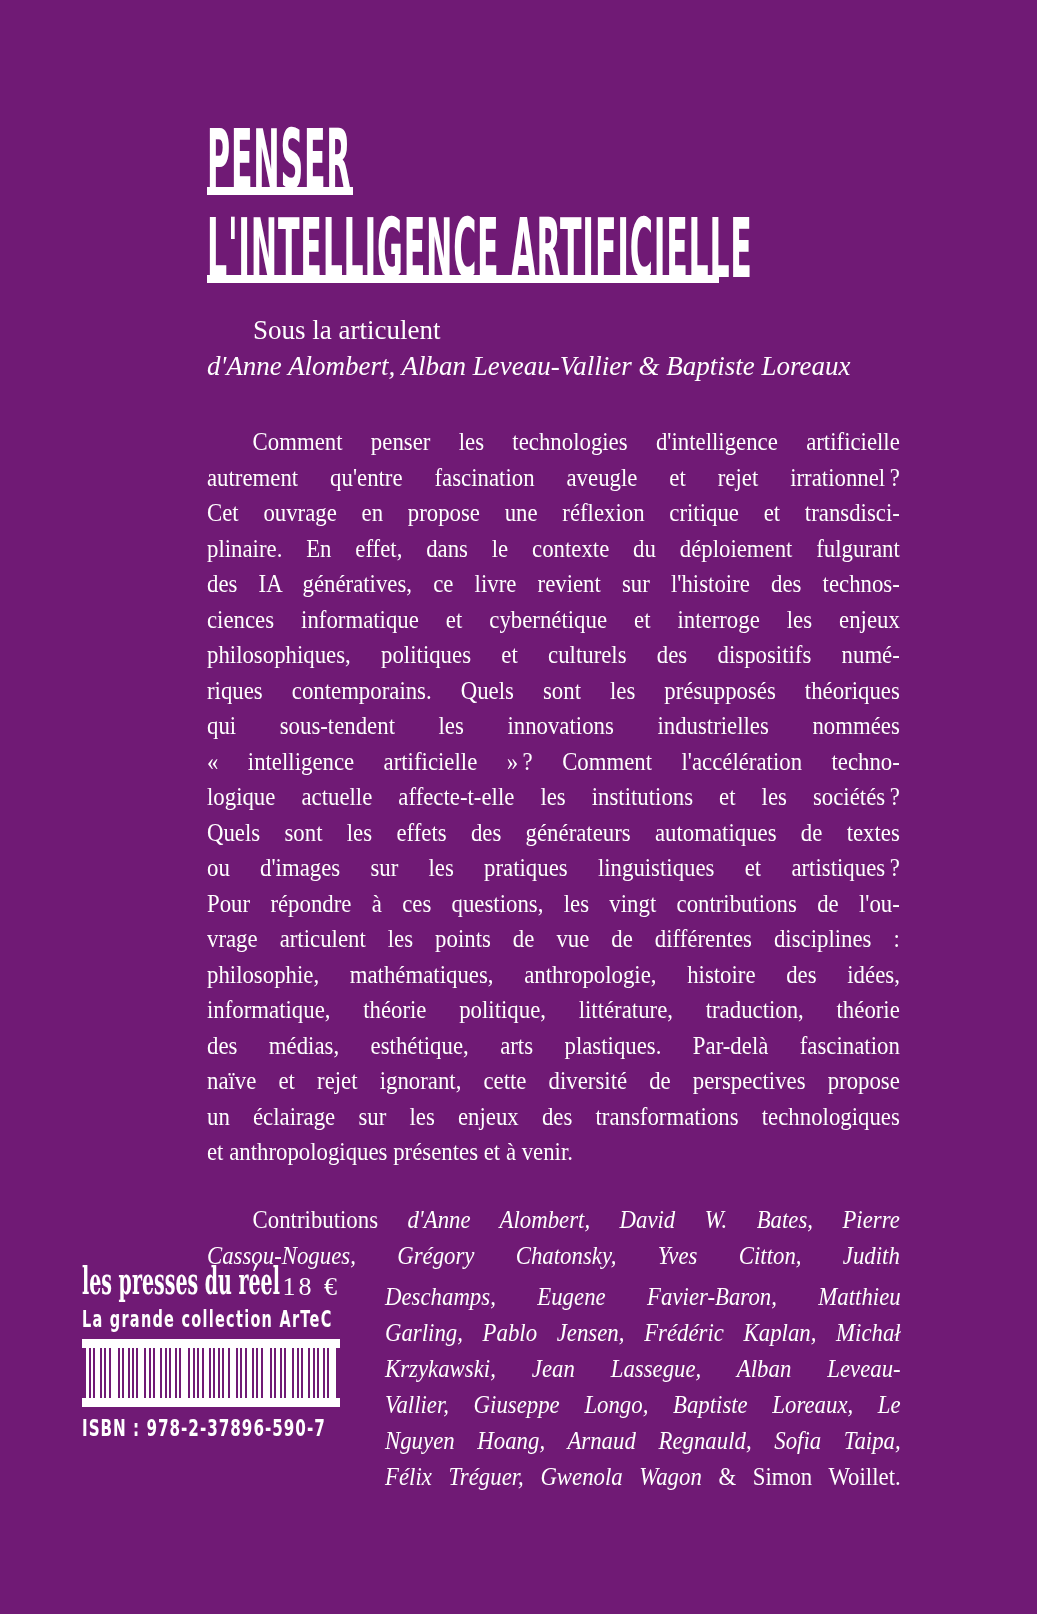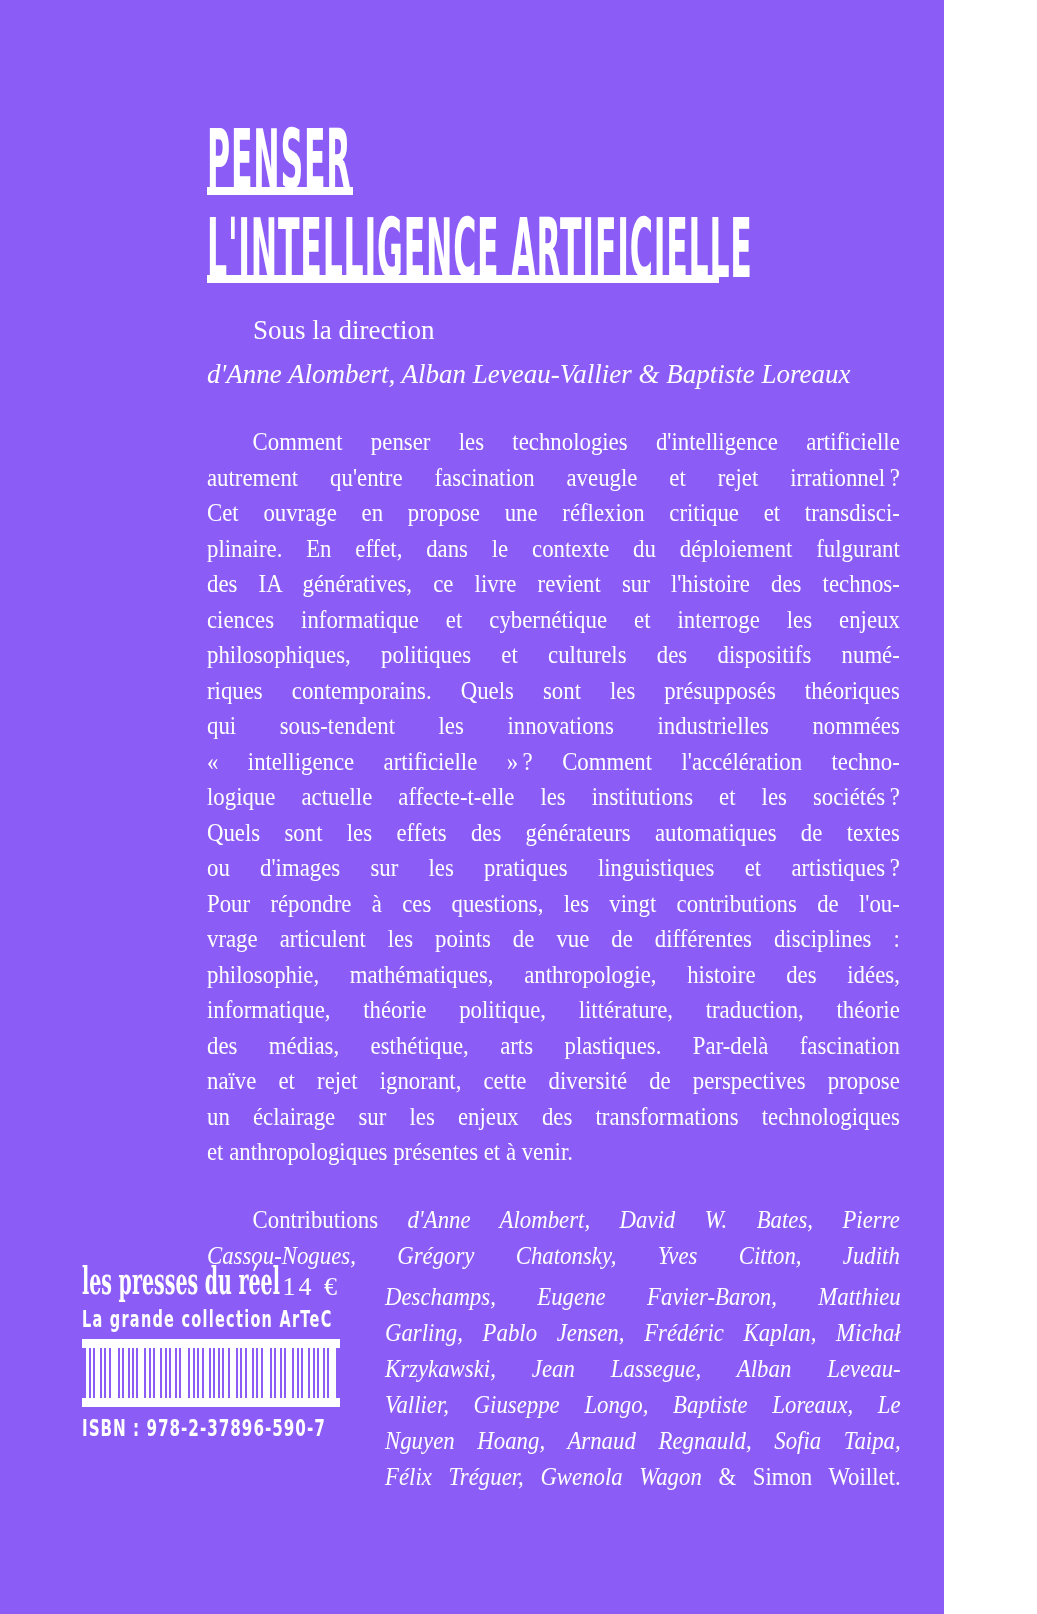--- a/index.html
+++ b/index.html
@@ -1,19 +1,19 @@
 <!DOCTYPE html>
 <html><head>
 <meta charset="utf-8">
 <style>
   html,body { margin:0; padding:0; }
   .cover {
     position:relative;
-    width:944px; height:1614px;
-    background:#8b5cf6;
+    width:1037px; height:1614px;
+    background:#701a75;
     color:#FFFFFF;
     font-family:"Liberation Serif", serif;
     overflow:hidden;
     text-decoration:underline;
   }
 
   
   .title-line {
     position:absolute; left:207px;
     font-family:"DejaVu Sans", sans-serif;
@@ -26,21 +26,21 @@
   }
   .title-l1 { top:119px; }
   .title-l2 { top:208px; }
   .title-rule { position:absolute; left:207px; height:8px; background:#FFFFFF; }
   .rule1 { top:187px; width:146px; }
   .rule2 { top:275px; width:512px; }
 
   
   .direction { position:absolute; left:207px; top:312px; width:740px; font-size:27px; line-height:36px; }
   .direction .dl1 { text-indent:46px; }
-  .direction .dl2 { font-style:italic;margin-top:8px; }
+  .direction .dl2 { font-style:italic; }
 
   
   .description {
     position:absolute; left:207px; top:424px; width:790px;
     transform:scaleX(0.877); transform-origin:left top;
   }
   .description .line {
     font-size:26px; line-height:35.5px;
     text-align:justify; text-align-last:justify;
   }
@@ -89,21 +89,21 @@
 <body>
 
 <div class="cover">
 
   <div class="title-line title-l1">PENSER</div>
   <div class="title-rule rule1"></div>
   <div class="title-line title-l2">L'INTELLIGENCE ARTIFICIELLE</div>
   <div class="title-rule rule2"></div>
 
   <div class="direction">
-    <div class="dl1">Sous la direction</div>
+    <div class="dl1">Sous la articulent</div>
     <div class="dl2">d'Anne Alombert, Alban Leveau-Vallier &amp; Baptiste Loreaux</div>
   </div>
 
   <div class="description">
     <div class="line first">Comment penser les technologies d'intelligence artificielle</div>
     <div class="line">autrement qu'entre fascination aveugle et rejet irrationnel ?</div>
     <div class="line">Cet ouvrage en propose une réflexion critique et transdisci-</div>
     <div class="line">plinaire. En effet, dans le contexte du déploiement fulgurant</div>
     <div class="line">des IA génératives, ce livre revient sur l'histoire des technos-</div>
     <div class="line">ciences informatique et cybernétique et interroge les enjeux</div>
@@ -133,21 +133,21 @@
     <div class="cline">Deschamps, Eugene Favier-Baron, Matthieu</div>
     <div class="cline">Garling, Pablo Jensen, Frédéric Kaplan, Michał</div>
     <div class="cline">Krzykawski, Jean Lassegue, Alban Leveau-</div>
     <div class="cline">Vallier, Giuseppe Longo, Baptiste Loreaux, Le</div>
     <div class="cline">Nguyen Hoang, Arnaud Regnauld, Sofia Taipa,</div>
     <div class="cline"><span>Félix Tréguer, Gwenola Wagon</span> <span class="roman">&amp; Simon Woillet.</span></div>
   </div>
 
   <div class="publisher">
     <div class="pub-name">les presses du réel</div>
-    <div class="pub-price">14 €</div>
+    <div class="pub-price">18 €</div>
     <div class="pub-collection">La grande collection ArTeC</div>
     <svg class="barcode" viewBox="0 0 258 68" shape-rendering="crispEdges" aria-hidden="true">
       <rect x="0" y="0" width="258" height="9" fill="#FFFFFF"></rect>
       <rect x="0" y="59" width="258" height="9" fill="#FFFFFF"></rect>
       <g fill="#FFFFFF">
         <rect x="4" y="9" width="3" height="50"></rect>
           <rect x="9" y="9" width="2" height="50"></rect>
         <rect x="13" y="9" width="5" height="50"></rect>
           <rect x="20" y="9" width="2" height="50"></rect>
         <rect x="24" y="9" width="3" height="50"></rect>

